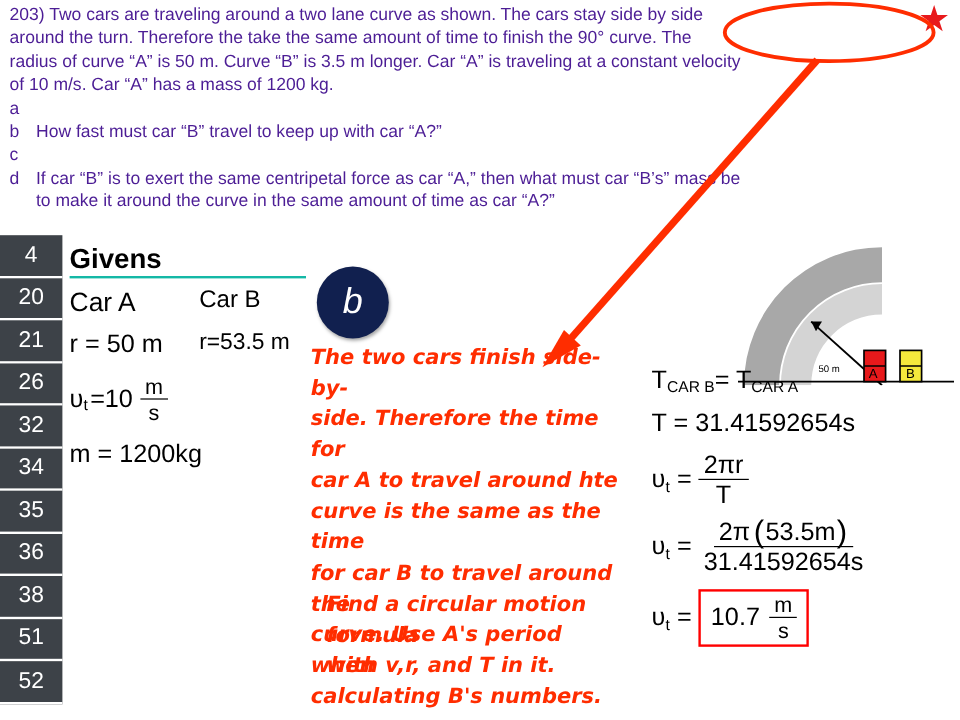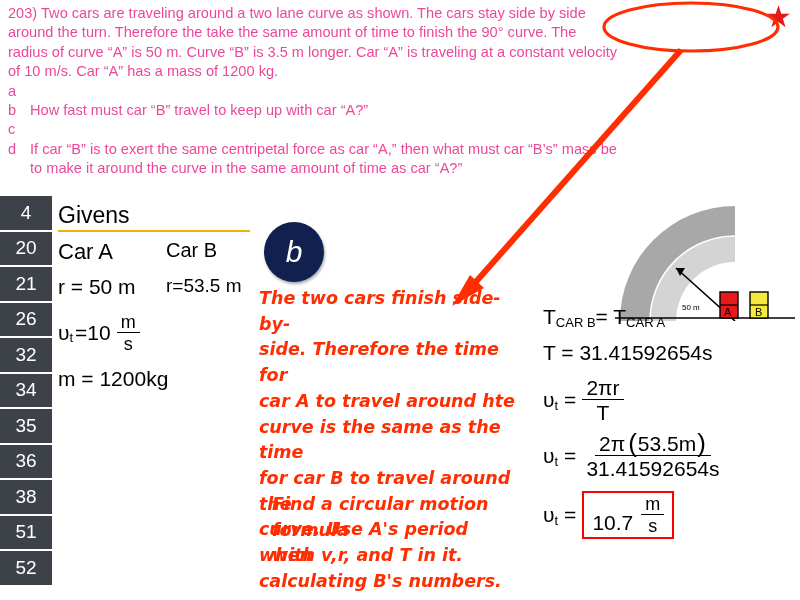--- a/index.html
+++ b/index.html
@@ -6,21 +6,21 @@
   body{
     width:800px;height:600px;
     background:#ffffff;
     font-family:"Liberation Sans", sans-serif;
     position:relative;
     overflow:hidden;
   }
   
   #problem{
     position:absolute;left:8px;top:4px;width:768px;
-    font-size:14.6px;line-height:1.33;color:#ec4899;
+    font-size:14.6px;line-height:1.33;color:#4c1d95;
   }
   #problem .line{white-space:pre;}
   #problem .sub{display:flex;}
   #problem .sub .ltr{width:22px;flex:0 0 22px;}
   
   #rail{
     position:absolute;left:0;top:196px;width:52px;
   }
   .rail-cell{
     height:33.5px;
@@ -31,24 +31,25 @@
     border-bottom:2px solid #ffffff;
     font-family:"Liberation Sans", sans-serif;
   }
   
   #givens{
     position:absolute;left:58px;top:202px;width:215px;
     color:#000;
   }
   #givens .title{
     font-size:23px;
-    border-bottom:2px solid #eab308;
+    border-bottom:2px solid #14b8a6;
     display:inline-block;
     padding-right:120px;
     padding-bottom:1px;
+    font-weight:bold;
   }
   #givens .carrow{
     display:flex;margin-top:7px;
   }
   #givens .carA{font-size:22px;width:108px;}
   #givens .carB{font-size:20px;}
   #givens .r-row{display:flex;margin-top:10px;}
   #givens .rA{font-size:21px;width:108px;}
   #givens .rB{font-size:19px;}
   .frac{display:inline-flex;flex-direction:column;align-items:center;vertical-align:middle;line-height:1;}
@@ -85,21 +86,21 @@
   
   #work{
     position:absolute;left:543px;top:305px;width:256px;color:#000;
   }
   #work .eqline{font-size:21px;margin-bottom:12px;display:flex;align-items:center;}
   #work .sm{font-size:13px;}
   #work .vt-eq{display:flex;align-items:center;font-size:21px;margin-bottom:8px;}
   #work .boxed{
     border:2px solid #ff0000;
     padding:2px 8px;
-    display:inline-flex;align-items:flex-end;
+    display:inline-flex;align-items:center;
     font-size:21px;
   }
   
   #annot{position:absolute;left:0;top:0;width:800px;height:600px;pointer-events:none;}
   
   #star{
     position:absolute;right:8px;top:2px;
     color:#e8191b;font-size:30px;line-height:1;
   }
   

